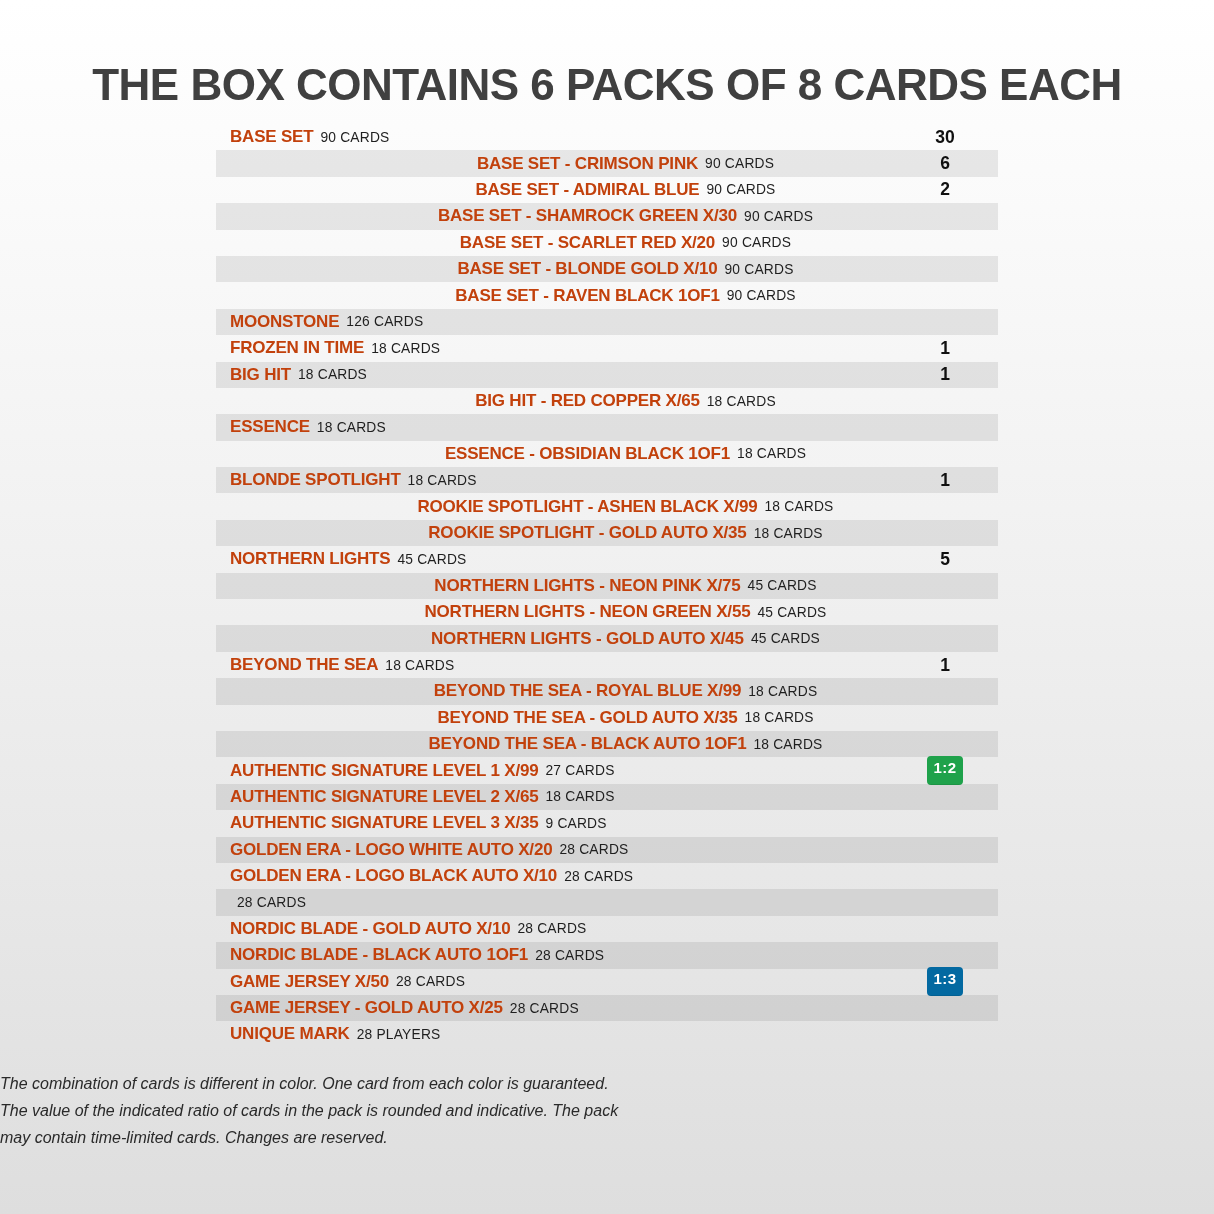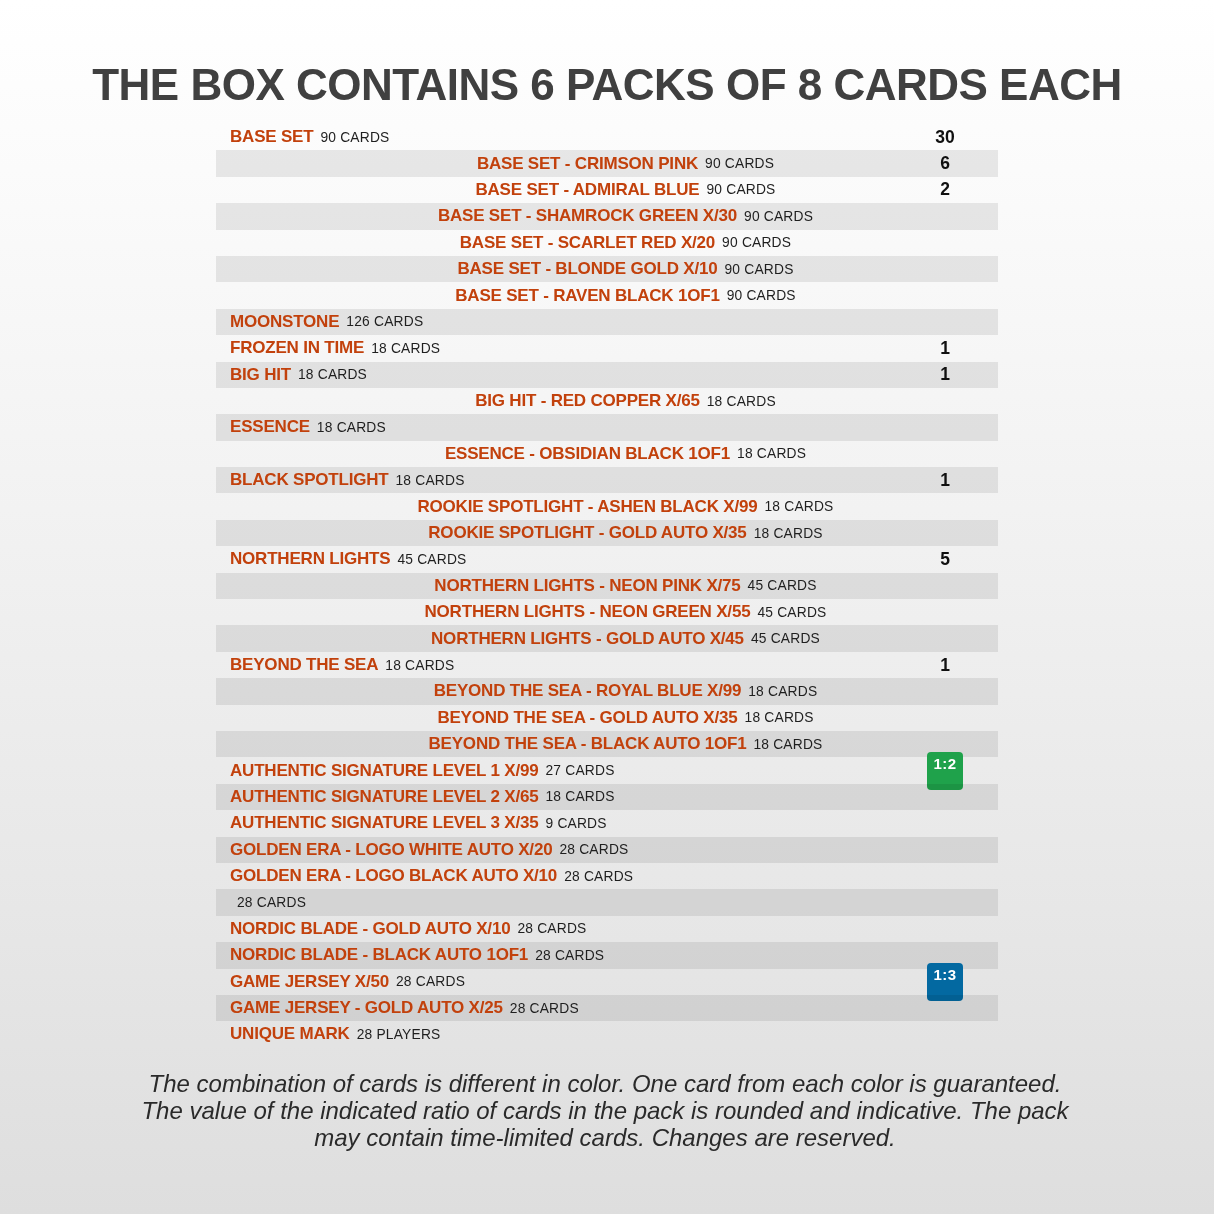--- a/index.html
+++ b/index.html
@@ -63,31 +63,31 @@
     font-weight:bold;
     font-size:17.5px;
     color:#101010;
   }
   .ratio-badge{
     display:inline-block;
     color:#ffffff;
     font-weight:bold;
     font-size:15px;
     line-height:1;
-    padding:4px 6px 19px;
+    padding:4px 6px 10px;
     border-radius:4px;
     letter-spacing:0.5px;
   }
   .footer-note{
     position:absolute;
     top:1070px;
     left:0;right:4px;
-    text-align:center;
+    text-align:left;
     font-style:italic;
-    font-size:24px;
+    font-size:16px;
     line-height:27px;
     color:#2a2a2a;
   }
 </style>
 </head>
 <body>
 
 <div class="page-title">THE BOX CONTAINS 6 PACKS OF 8 CARDS EACH</div>
 
 <div class="card-table">
@@ -166,21 +166,21 @@
     </span>
   </div>
     <div class="row indent">
     <span class="row-label">ESSENCE - OBSIDIAN BLACK 1OF1</span>
     <span class="row-suffix">18 CARDS</span>
     <span class="row-count">
       
     </span>
   </div>
     <div class="row striped">
-    <span class="row-label">BLACK SPOTLIGHT</span>
+    <span class="row-label">BLONDE SPOTLIGHT</span>
     <span class="row-suffix">18 CARDS</span>
     <span class="row-count">1</span>
   </div>
     <div class="row indent">
     <span class="row-label">ROOKIE SPOTLIGHT - ASHEN BLACK X/99</span>
     <span class="row-suffix">18 CARDS</span>
     <span class="row-count">
       
     </span>
   </div>

